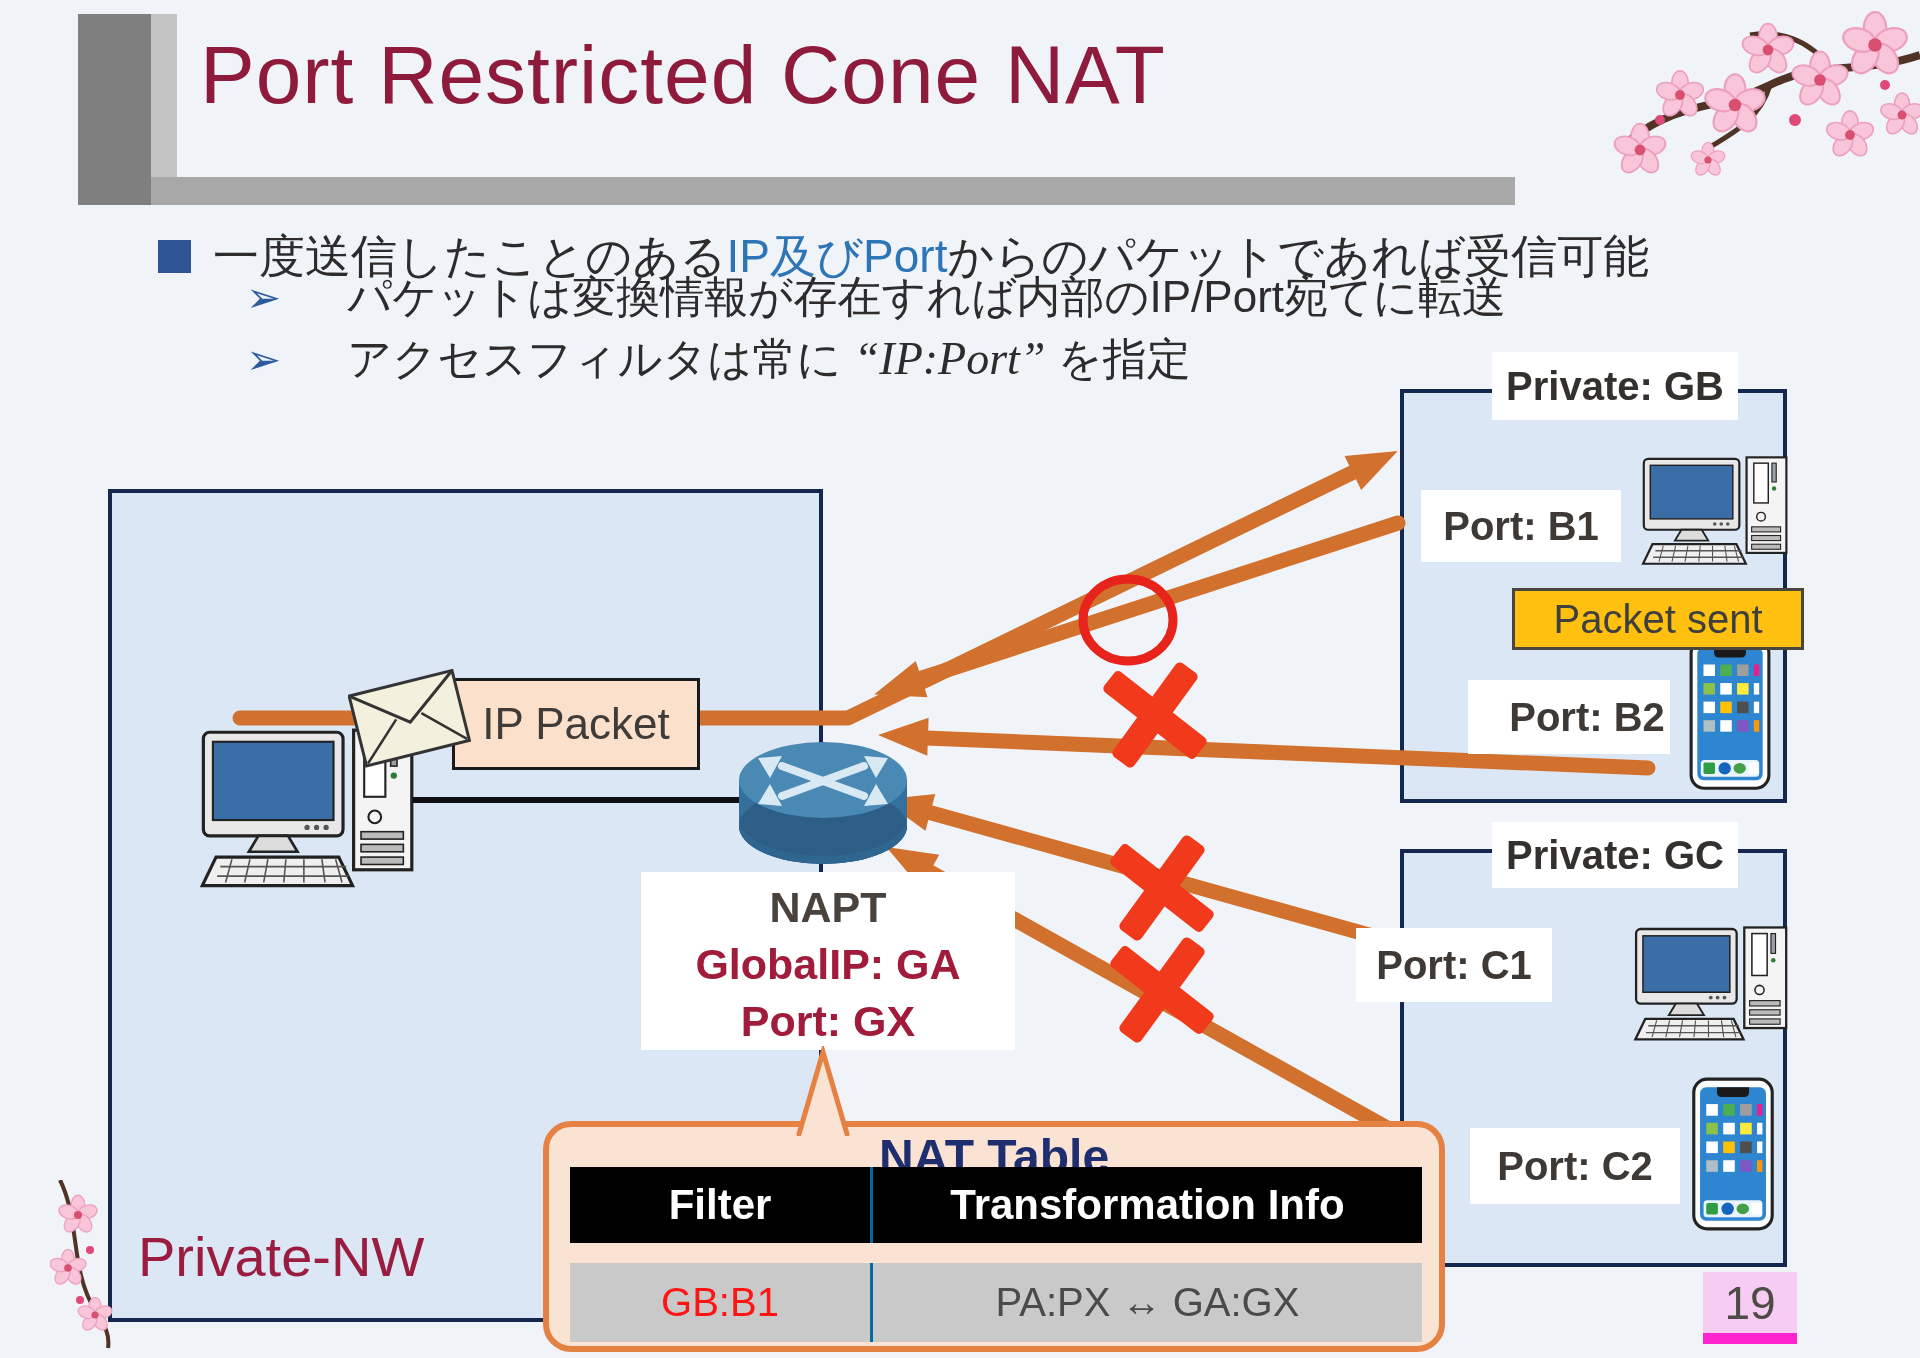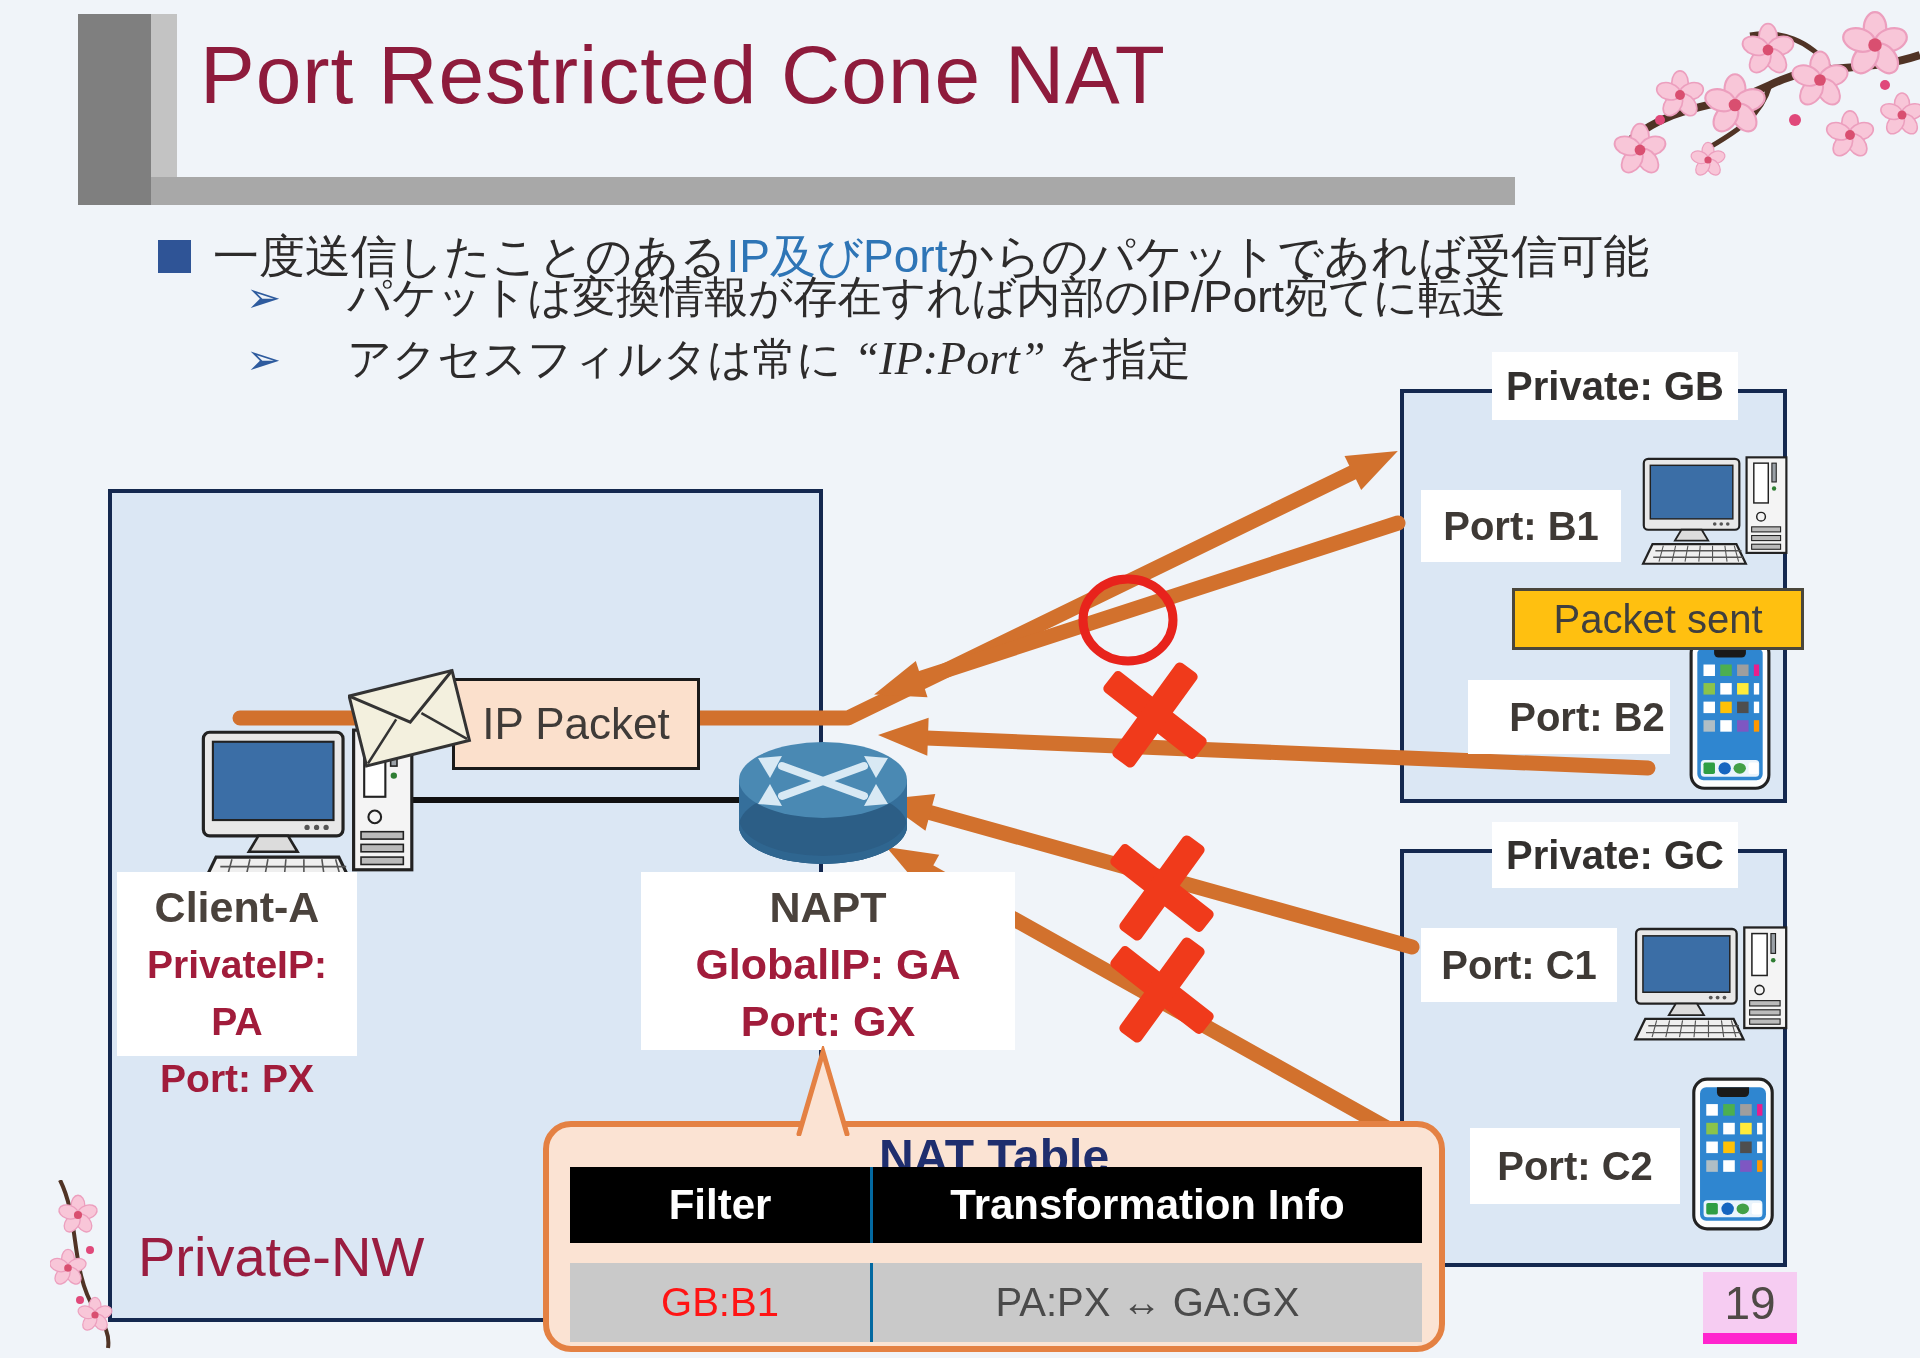--- a/index.html
+++ b/index.html
@@ -32,21 +32,21 @@
   .box-gb { left:1400px; top:389px; width:387px; height:414px; }
   .box-gc { left:1400px; top:849px; width:387px; height:418px; }
 
   .white-label { position:absolute; background:#FFFFFF; display:flex; align-items:center; justify-content:center; z-index:3; }
   .net-name  { font-size:40px; font-weight:bold; color:#33302E; }
   .port-name { font-size:40px; font-weight:bold; color:#3E3935; }
   .lbl-gb   { left:1492px; top:352px; width:246px; height:68px; }
   .lbl-gc   { left:1492px; top:822px; width:246px; height:66px; }
   .lbl-port-b1 { left:1421px; top:490px; width:200px; height:72px; }
   .lbl-port-b2 { left:1468px; top:680px; width:202px; height:74px;padding-left:36px; }
-  .lbl-port-c1 { left:1421px; top:928px; width:196px; height:74px; }
+  .lbl-port-c1 { left:1356px; top:928px; width:196px; height:74px; }
   .lbl-port-c2 { left:1470px; top:1128px; width:210px; height:76px; }
 
   .lbl-packet-sent { position:absolute; left:1512px; top:588px; width:292px; height:62px;
     background:#FFC010; border:3px solid #4A463B; display:flex; align-items:center; justify-content:center;
     font-size:40px; color:#3F3F3F; z-index:4; }
 
   
   .info-label { position:absolute; background:#FFFFFF; text-align:center; z-index:3; padding-top:6px; }
   .lbl-client { left:117px; top:872px; width:240px; height:184px; }
   .lbl-napt   { left:641px; top:872px; width:374px; height:178px; }
@@ -305,25 +305,20 @@
       <span class="port-name">Port: C1</span>
     </div>
   <div class="white-label lbl-port-c2">
       <span class="port-name">Port: C2</span>
     </div>
 
   <div class="lbl-packet-sent">
       <span>Packet sent</span>
     </div>
 
-  <div class="info-label lbl-client">
-    <div class="info-name">Client-A</div>
-    <div class="info-red">PrivateIP: PA</div>
-    <div class="info-red">Port: PX</div>
-  </div>
   <div class="info-label lbl-napt">
     <div class="info-name">NAPT</div>
     <div class="info-red">GlobalIP: GA</div>
     <div class="info-red">Port: GX</div>
   </div>
 
   <div class="lbl-ip-packet">
       <span>IP Packet</span>
     </div>
 

